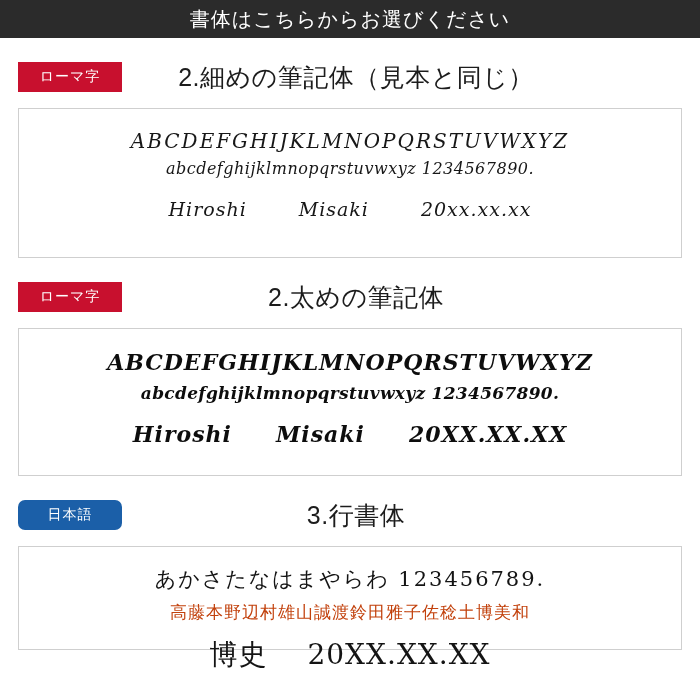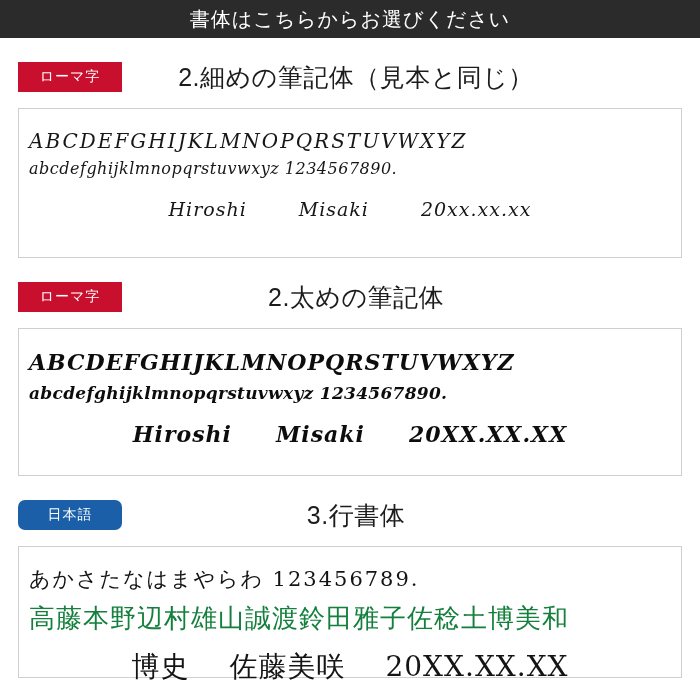--- a/index.html
+++ b/index.html
@@ -64,25 +64,25 @@
     letter-spacing: 0.5px;
     margin-left: -92px; 
     font-weight: 500;
   }
   .sample-box {
     border: 1px solid #cfcfcf;
     box-sizing: border-box;
     margin-top: 8px;
     padding: 14px 10px 16px 10px;
     background: #fff;
-    text-align: left;
+    text-align: center;
   }
   .sample-box.tall { height: 150px; }
   .sample-box.mid { height: 148px; }
-  .sample-box.jp { height: 132px; }
+  .sample-box.jp { height: 104px; }
 
   
   .line-upper-1 {
     font-family: "DejaVu Serif", serif;
     font-style: italic;
     font-size: 20px;
     letter-spacing: 2px;
     color: #171717;
     margin: 6px 0 2px 0;
   }
@@ -144,23 +144,23 @@
   
   .jp-line-1 {
     font-family: "DejaVu Serif", serif;
     font-size: 21px;
     letter-spacing: 2px;
     color: #141414;
     margin: 4px 0 0 0;
   }
   .jp-line-2 {
     font-family: "DejaVu Serif", serif;
-    font-size: 26px;
-    letter-spacing: 1px;
-    color: #15803d;
+    font-size: 17px;
+    letter-spacing: 1px;
+    color: #c2410c;
     margin: 8px 0 0 0;
   }
   .names-row.style3 {
     gap: 40px;
     margin-top: 12px;
   }
   .names-row.style3 span {
     font-family: "DejaVu Serif", serif;
     font-size: 28px;
     color: #141414;
@@ -211,19 +211,18 @@
   <div class="section">
     <div class="section-head">
       <span class="tag tag-jp">日本語</span>
       <span class="section-title">3.行書体</span>
     </div>
     <div class="sample-box jp">
       <div class="jp-line-1">あかさたなはまやらわ 123456789.</div>
       <div class="jp-line-2">高藤本野辺村雄山誠渡鈴田雅子佐稔土博美和</div>
       <div class="names-row style3">
         <span>博史</span>
-        <span>佐藤美咲</span>
         <span>20XX.XX.XX</span>
       </div>
     </div>
   </div>
 
 </div>
 
 </body></html>

